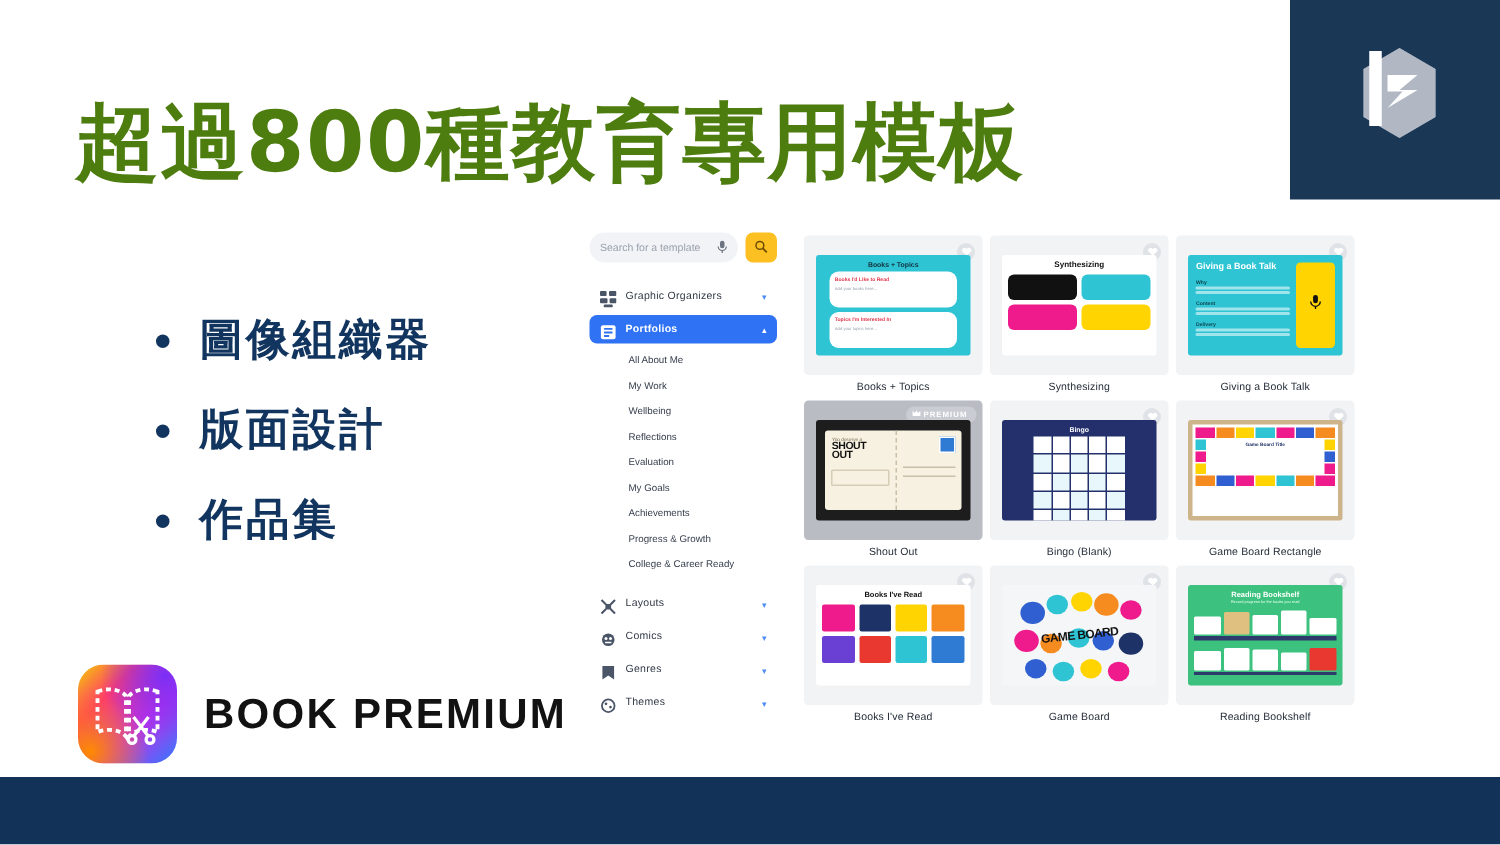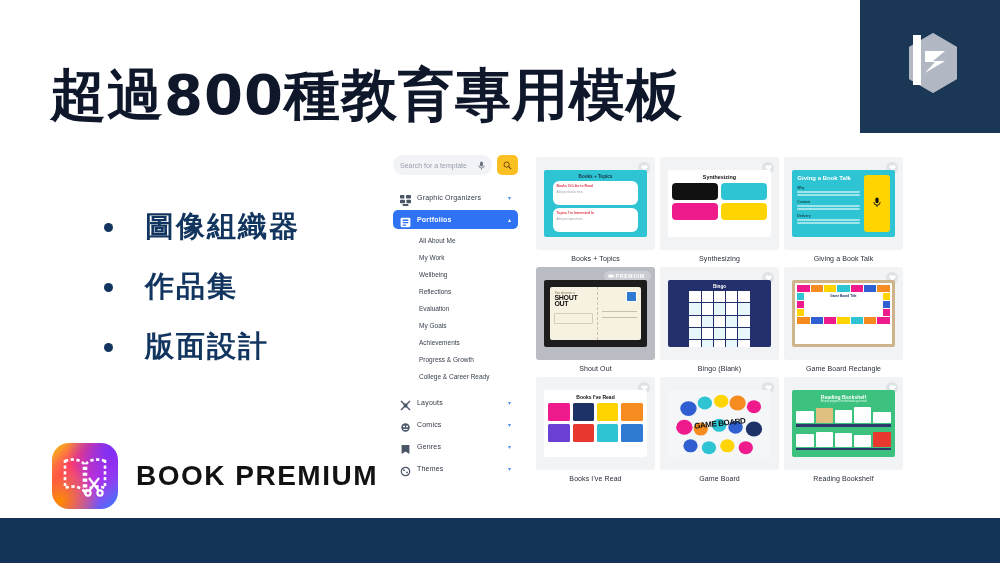--- a/index.html
+++ b/index.html
@@ -15,40 +15,39 @@
   .brand-badge {
     position: absolute; top: 0; right: 0;
     width: 140px; height: 133px;
     background: #1b3756;
     display: flex; align-items: center; justify-content: center;
   }
 
   
   .headline {
     position: absolute; left: 50px; top: 58px;
-    font-size: 56px; font-weight: 700; color: #0f172a;
+    font-size: 56px; font-weight: 700; color: #4d7c0f;
     letter-spacing: 1px; white-space: nowrap;
     font-family: "DejaVu Sans", sans-serif;
   }
 
   
   .bullets { position: absolute; left: 104px; top: 207px; }
   .bullet-row {
     display: flex; align-items: center;
     margin-bottom: 20px;
   }
   .bullet-dot {
     width: 9px; height: 9px; border-radius: 50%;
     background: #12355f; margin-right: 20px; flex: none;
   }
   .bullet-text {
     font-size: 29px; font-weight: 700; color: #12355f;
     letter-spacing: 2px;
     font-family: "DejaVu Sans", sans-serif;
-    margin-left: 12px;
   }
 
   
   .bc-logo { position: absolute; left: 52px; top: 443px; display: flex; align-items: center; }
   .bc-mark {
     width: 66px; height: 66px; border-radius: 17px;
     background:
       radial-gradient(circle at 12% 88%, #ff8a00 0%, rgba(255,138,0,0) 48%),
       radial-gradient(circle at 88% 12%, #7b2ff7 0%, rgba(123,47,247,0) 52%),
       linear-gradient(135deg, #f5d000 0%, #ff3b6b 30%, #c030e8 62%, #2f7bff 100%);
@@ -212,25 +211,25 @@
 
 <div class="headline">超過800種教育專用模板</div>
 
 <div class="bullets">
   <div class="bullet-row">
     <span class="bullet-dot"></span>
     <span class="bullet-text">圖像組織器</span>
   </div>
   <div class="bullet-row">
     <span class="bullet-dot"></span>
-    <span class="bullet-text">作品集</span>
+    <span class="bullet-text">版面設計</span>
   </div>
   <div class="bullet-row">
     <span class="bullet-dot"></span>
-    <span class="bullet-text">版面設計</span>
+    <span class="bullet-text">作品集</span>
   </div>
 </div>
 
 <div class="bc-logo">
   <div class="bc-mark">
     <svg width="48" height="42" viewBox="0 0 48 42">
       <path d="M4 6 C12 3 20 5 23 9 L23 36 C20 32 12 30 4 33 Z" fill="none" stroke="#fff" stroke-width="2.6" stroke-dasharray="3.2 2.6"></path>
       <path d="M44 6 C36 3 28 5 25 9 L25 36 C28 32 36 30 44 33 Z" fill="none" stroke="#fff" stroke-width="2.6" stroke-dasharray="3.2 2.6"></path>
       <g stroke="#fff" stroke-width="2.2" fill="none">
         <line x1="28" y1="23" x2="38" y2="36"></line>

